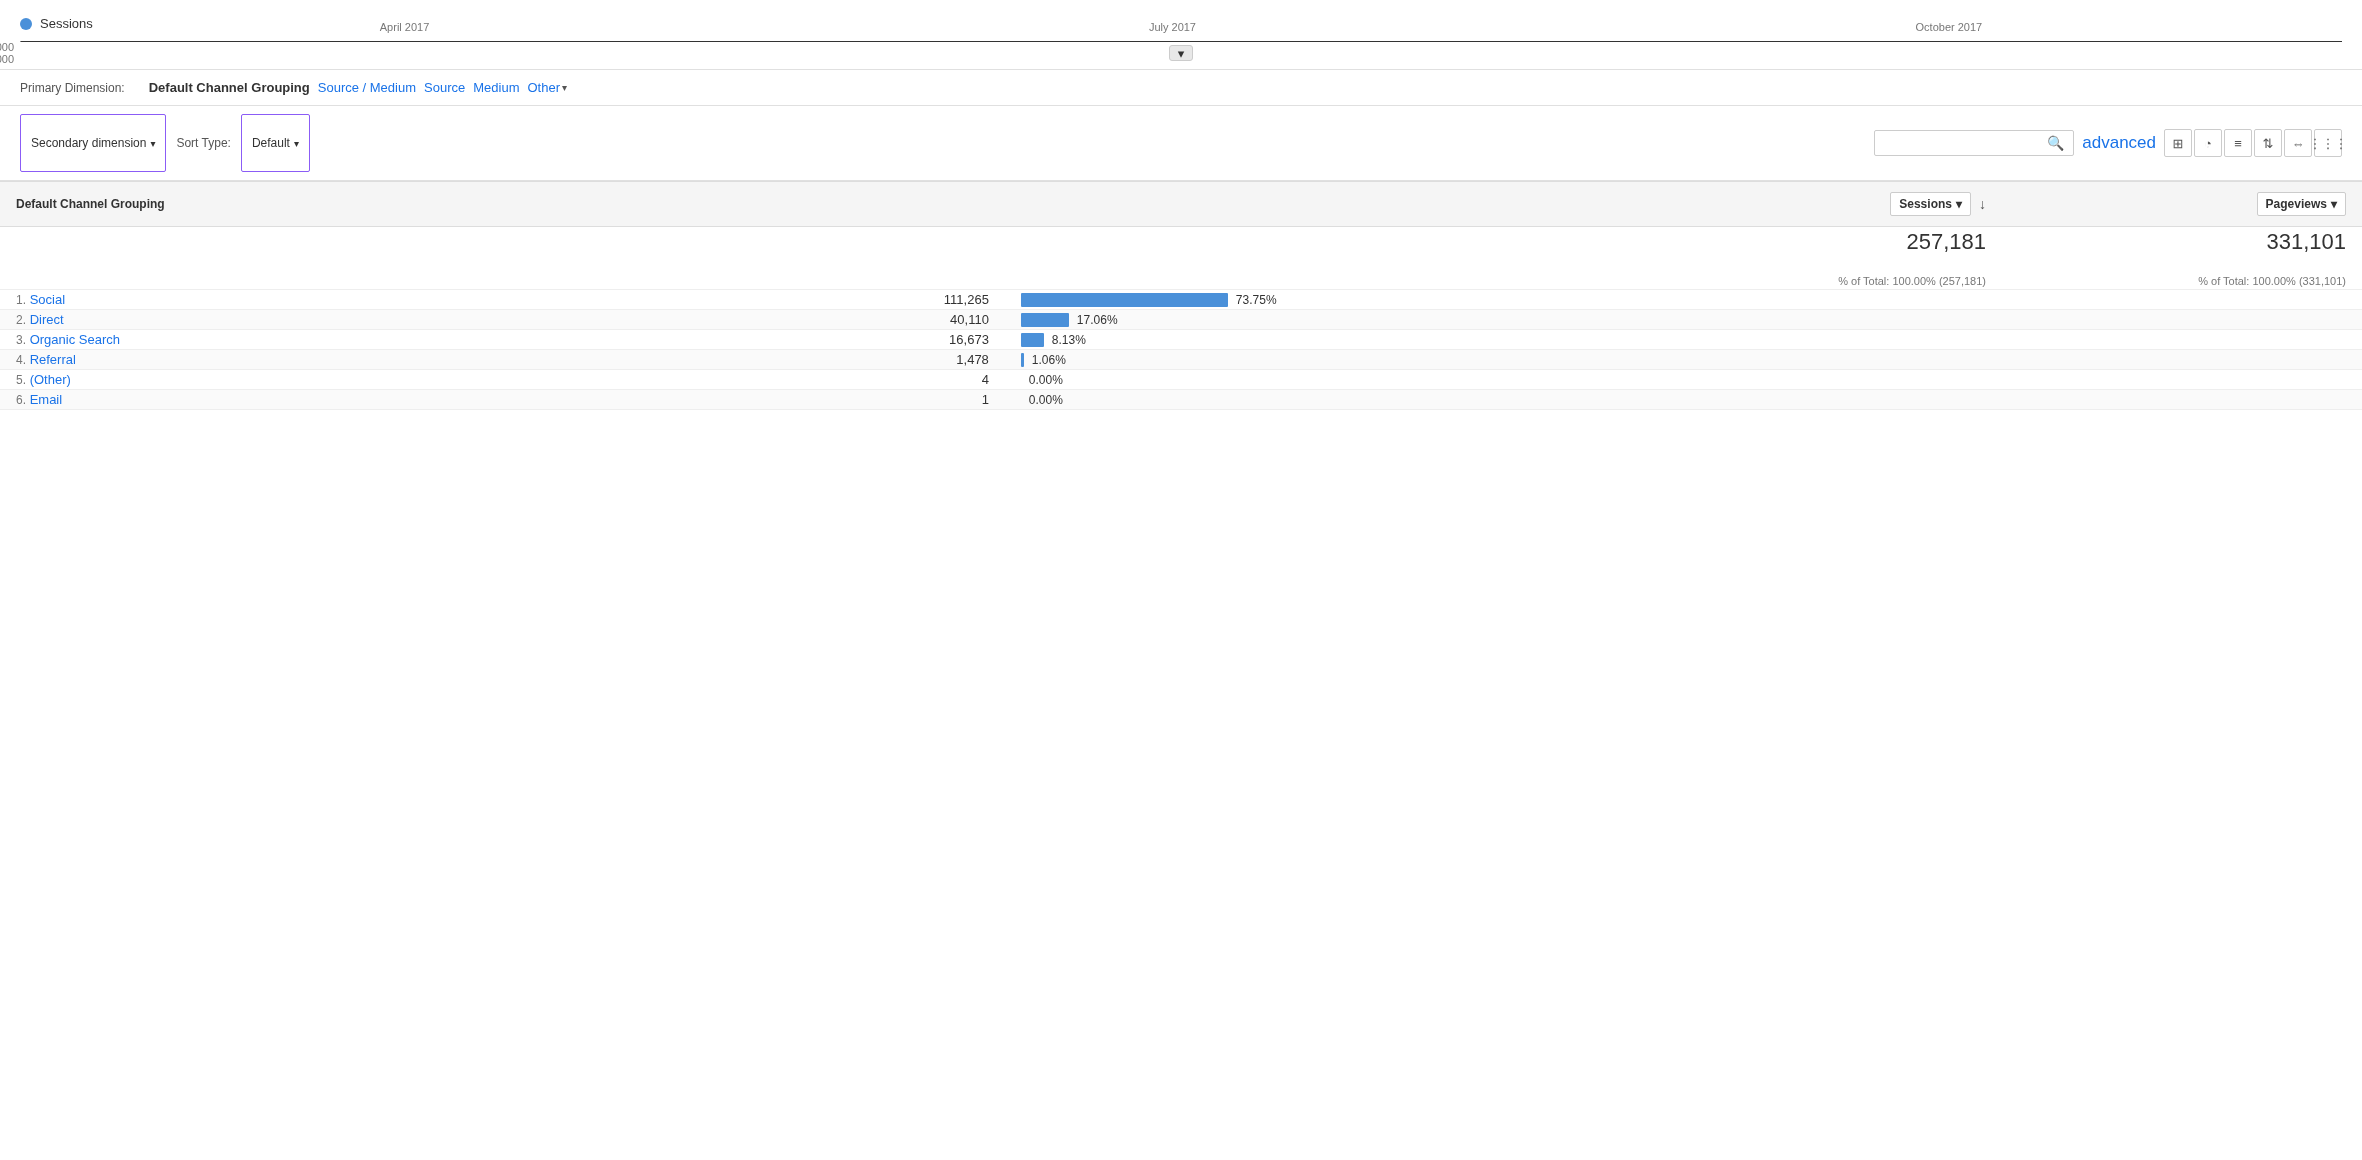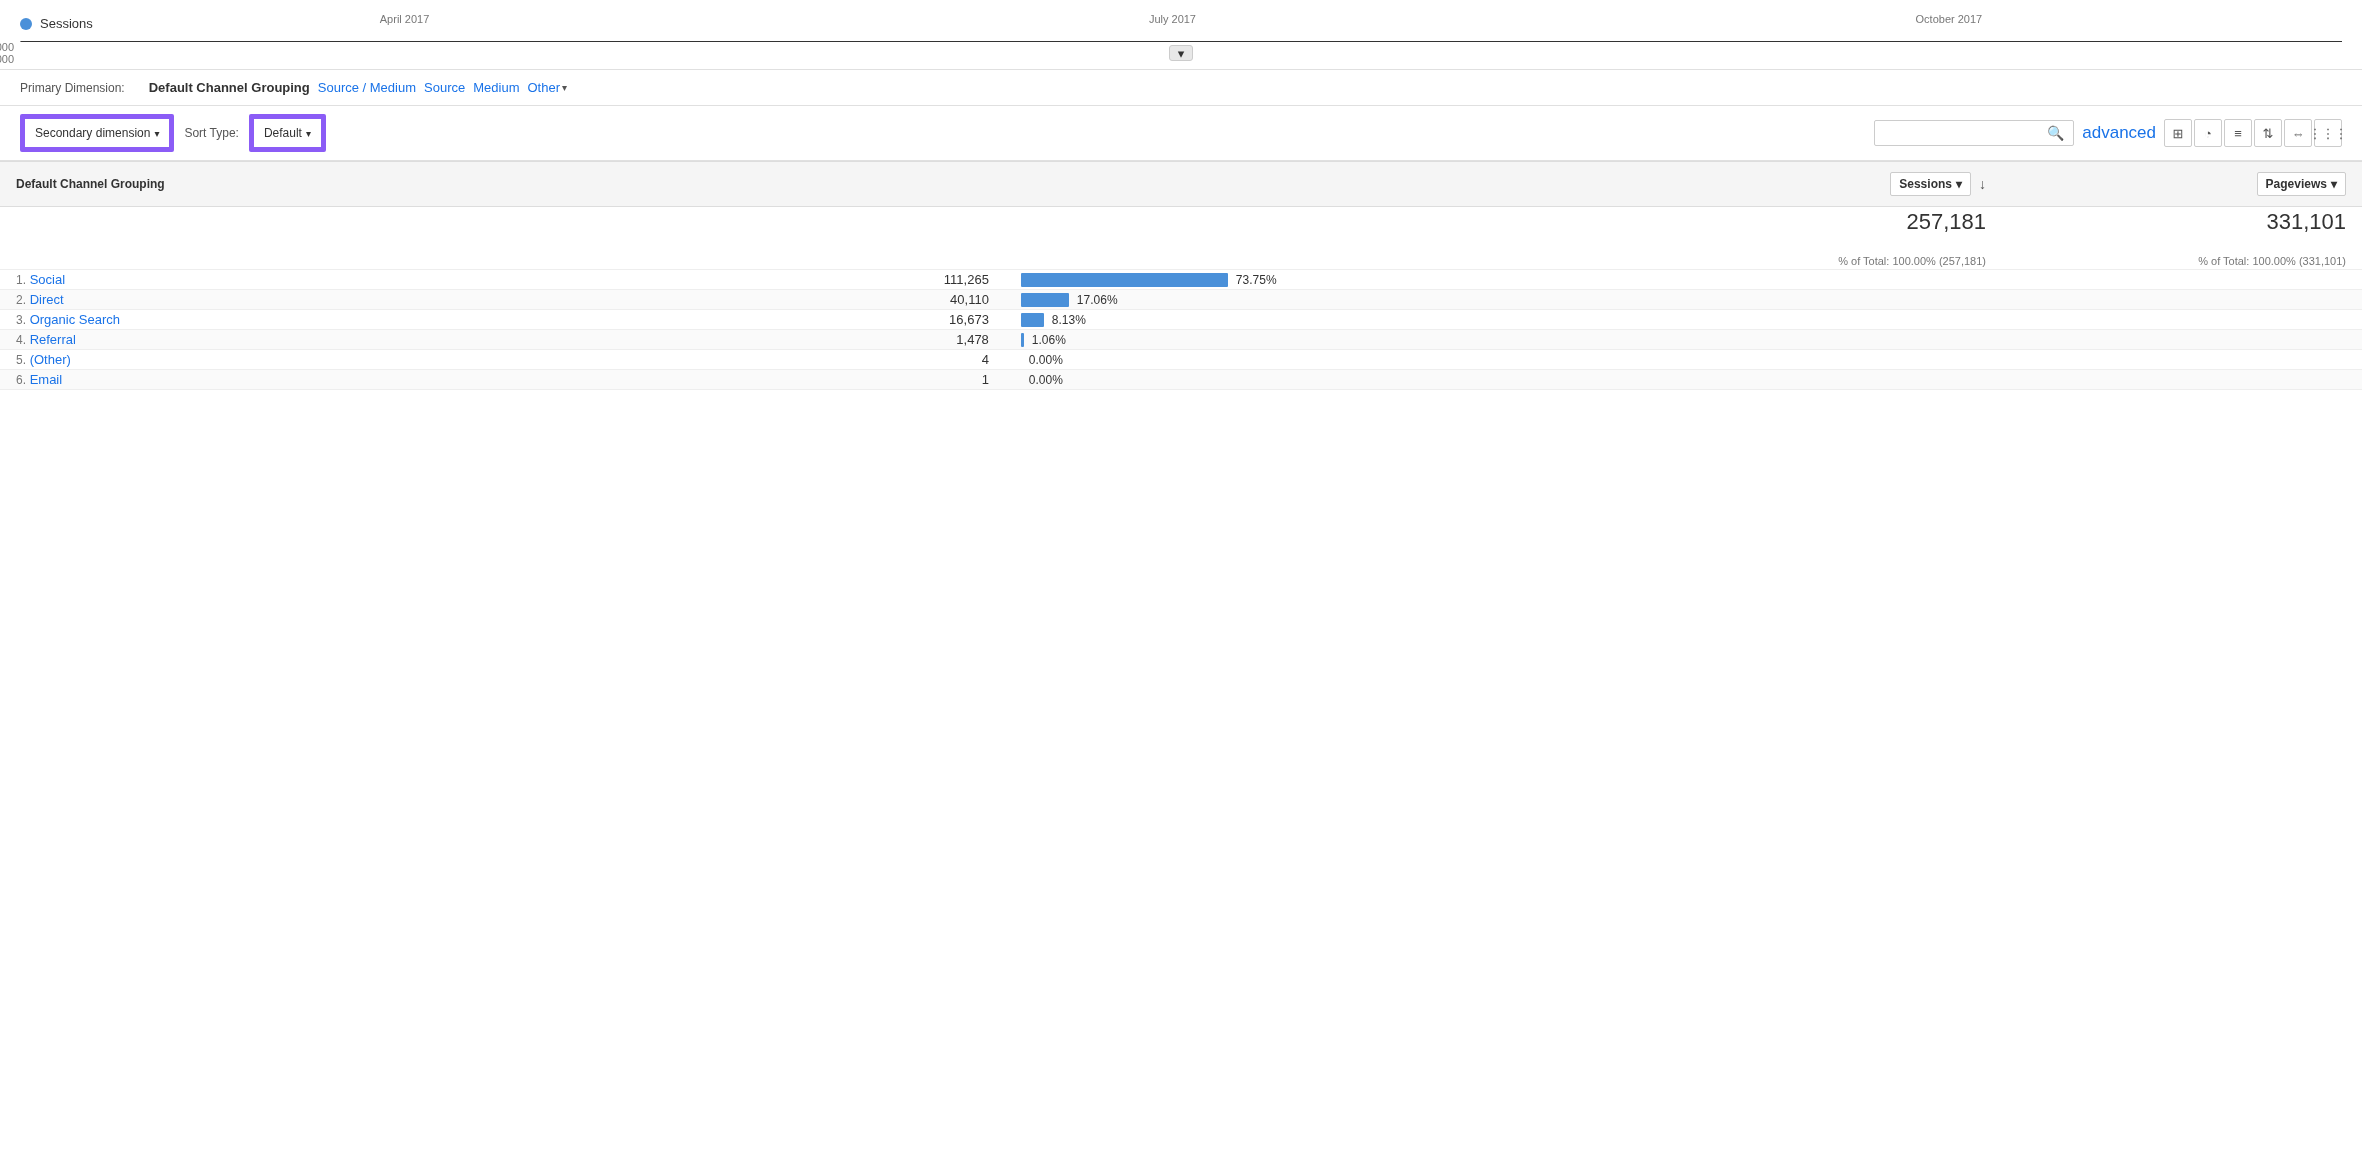--- a/index.html
+++ b/index.html
@@ -25,21 +25,21 @@
 
     .chart-canvas {
       position: absolute; left: 0; right: 0; top: 0; bottom: 30px;
       border-left: 1px solid #e0e0e0;
       border-bottom: 1px solid #333;
       overflow: hidden;
     }
 
     .x-axis {
       position: absolute; bottom: 0; left: 0; right: 0; height: 28px;
-      display: flex; justify-content: space-around; 
+      display: flex; justify-content: space-around; align-items: center;
     }
     .x-label { font-size: 11px; color: #777; }
 
     .collapse-btn {
       display: flex; justify-content: center; padding: 4px 0 8px;
     }
     .collapse-icon {
       width: 24px; height: 16px; background: #e8e8e8; border-radius: 3px;
       display: flex; align-items: center; justify-content: center;
       cursor: pointer; border: 1px solid #ccc;
@@ -56,21 +56,21 @@
     .dim-other { display: flex; align-items: center; gap: 2px; }
     .chevron-down { font-size: 10px; color: #555; }
 
     .controls-bar {
       padding: 8px 20px;
       display: flex; align-items: center; gap: 10px;
       border-bottom: 1px solid #e0e0e0;
     }
     .dropdown-btn {
       display: flex; align-items: center; gap: 4px;
-      padding: 7px 10px; border: 5px solid #8b5cf6; border-radius: 2px;
+      padding: 21px 10px; border: 1px solid #8b5cf6; border-radius: 2px;
       background: #fff; font-size: 12px; color: #333; cursor: pointer;
     }
     .dropdown-btn .arrow { font-size: 10px; }
     .sort-label { font-size: 12px; color: #555; }
 
     .search-area {
       margin-left: auto;
       display: flex; align-items: center; gap: 8px;
     }
     .search-box {

